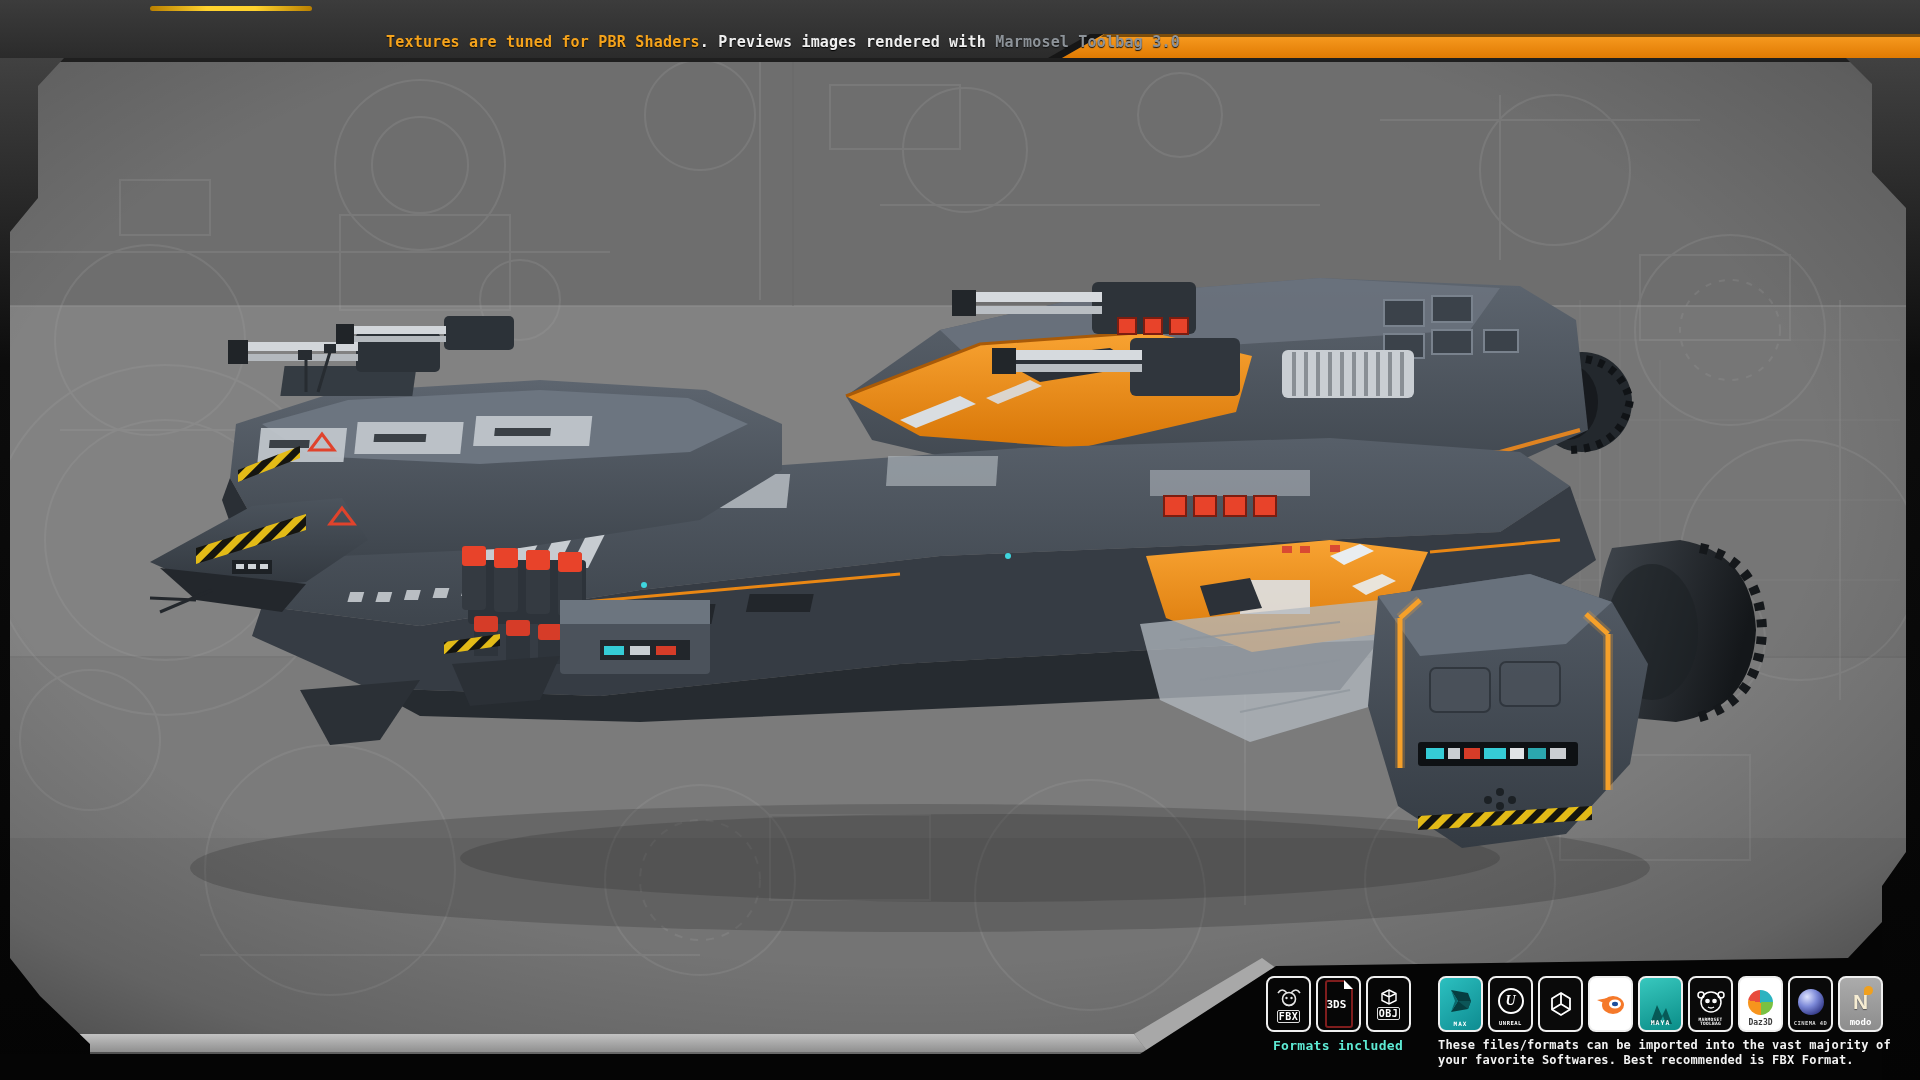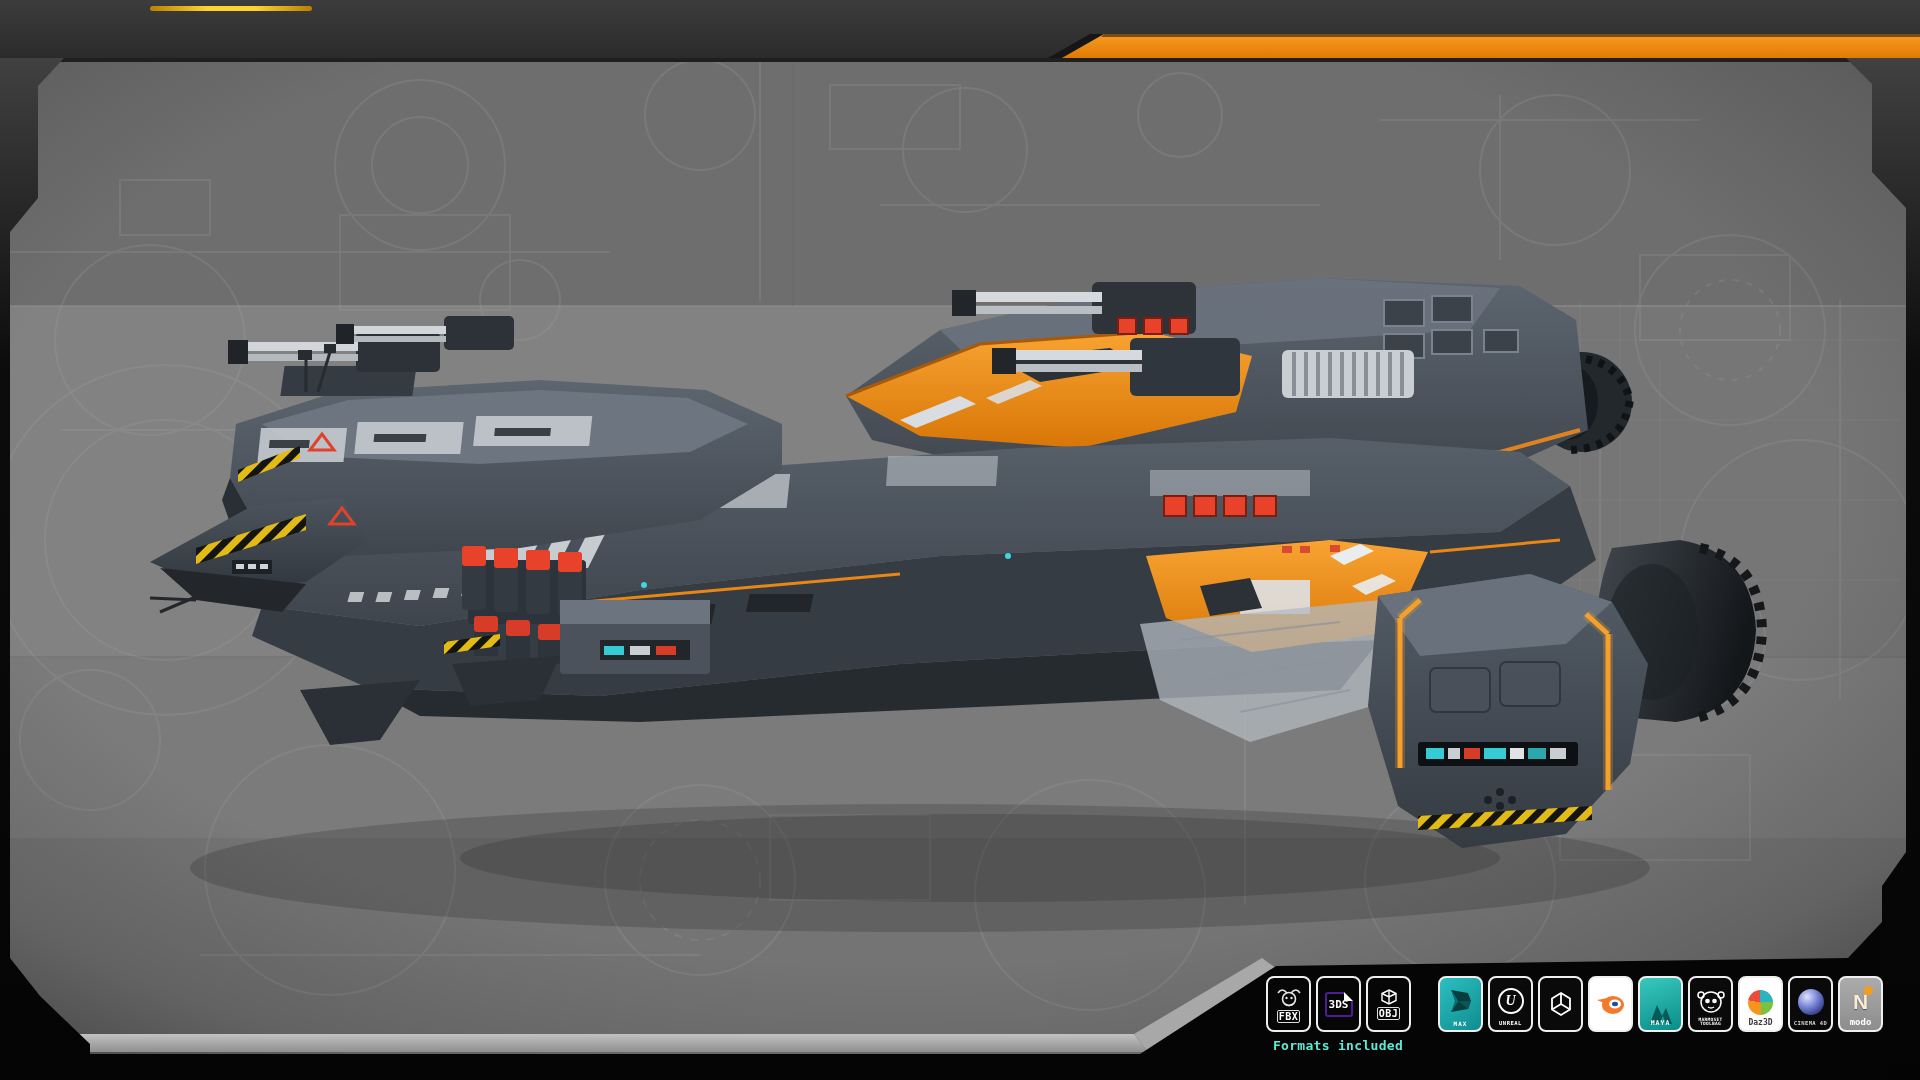--- a/index.html
+++ b/index.html
@@ -24,22 +24,22 @@
   .tag-n{color:#efefef;text-shadow:0 1px 1px #000;}
   .tag-m{color:#8d9399;text-shadow:0 1px 1px #111;}
 
   
   .fmt-row{position:absolute;left:1266px;top:976px;display:flex;gap:5px;}
   .sw-row{position:absolute;left:1438px;top:976px;display:flex;gap:5px;}
   .fmt,.sw{width:45px;height:56px;box-sizing:border-box;border:2px solid #efefef;border-radius:8px;background:#060606;
     position:relative;display:flex;flex-direction:column;align-items:center;justify-content:center;overflow:hidden;}
   .fmt-label{font-size:10px;font-weight:700;color:#fff;border:1px solid #ddd;border-radius:2px;line-height:11px;
     padding:0 1px;margin-top:2px;letter-spacing:.5px;}
-  .page-glyph{width:28px;height:25px;box-sizing:border-box;border:2px solid #4c1d95;border-radius:3px;position:relative;
-    display:flex;align-items:center;justify-content:center;}
+  .page-glyph{width:28px;height:48px;box-sizing:border-box;border:2px solid #7f1d1d;border-radius:3px;position:relative;
+    display:flex;align-items:center;justify-content:flex-start;}
   .page-fold{position:absolute;top:-2px;right:-2px;width:0;height:0;border-top:9px solid #060606;border-left:9px solid #fff;}
   .page-txt{font-size:11px;font-weight:900;color:#fff;letter-spacing:0;}
   .formats-label{position:absolute;left:1258px;top:1038px;width:160px;text-align:center;font-size:13px;font-weight:700;
     color:#5eead4;letter-spacing:.3px;}
   .caption{position:absolute;left:1438px;top:1038px;font-size:12px;line-height:15px;color:#f2f2f2;font-weight:700;letter-spacing:.2px;}
   .sw-label{position:absolute;bottom:3px;width:100%;text-align:center;font-weight:700;color:#fff;line-height:1.05;}
   .sw-max{background:linear-gradient(140deg,#2cc0c0,#0e8c91);}
   .sw-unreal{background:#0a0a0a;}
   .sw-unity{background:#0a0a0a;}
   .sw-blender{background:#fff;}
@@ -365,20 +365,23 @@
     <polygon points="1062,58 1104,34 1090,34 1048,58" fill="#161616"></polygon>
     <polygon points="1104,34 1920,34 1920,58 1062,58" fill="url(#gOrange)"></polygon>
     <polygon points="1104,34 1920,34 1920,37 1101,37" fill="#5c3a06" opacity="0.8"></polygon>
     <path d="M0,58 L64,58 L38,86 L38,198 L10,232 L10,958 L40,996 L90,1044 L90,1080 L0,1080 Z" fill="url(#gFrame)"></path>
     <path d="M1920,58 L1846,58 L1872,84 L1872,172 L1906,208 L1906,852 L1882,886 L1882,1080 L1920,1080 Z" fill="url(#gFrame)"></path>
     <path d="M0,1080 L0,1054 L1140,1054 L1276,966 L1848,958 L1882,922 L1882,1080 Z" fill="#050505"></path>
   </g>
 </svg>
 
 <div class="logo-topline"></div>
+<div class="tagline">
+  <span class="tag-hi">Textures are tuned for PBR Shaders</span><span class="tag-n">. Previews images rendered with </span><span class="tag-m">Marmosel Toolbag 3.0</span>
+</div>
 
 <div class="fmt-row">
   <div class="fmt">
     <svg width="26" height="22" viewBox="0 0 26 22">
       <g stroke="#e5e5e5" stroke-width="1.6" fill="none">
         <circle cx="13" cy="13" r="6.5"></circle>
         <path d="M2,7 Q6,1 11,7 M24,7 Q20,1 15,7"></path>
         <path d="M9,18 Q13,21 17,18"></path>
       </g>
       <g fill="#e5e5e5">
@@ -461,14 +464,18 @@
   <div class="sw sw-c4d">
     <div class="c4d-sphere" style="margin-bottom:4px"></div>
     <div class="sw-label" style="font-size:5.5px;color:#cfcfcf;letter-spacing:.4px;">CINEMA 4D</div>
   </div>
   <div class="sw sw-modo">
     <div class="modo-n">N</div>
     <div class="modo-dot"></div>
     <div class="sw-label" style="font-size:9px;margin-top:44px;">modo</div>
   </div>
 </div>
-
+<div class="caption">
+  <div>These files/formats can be imported into the vast majority of</div>
+  <div>your favorite Softwares. Best recommended is FBX Format.</div>
 </div>
 
+</div>
+
 </body></html>

